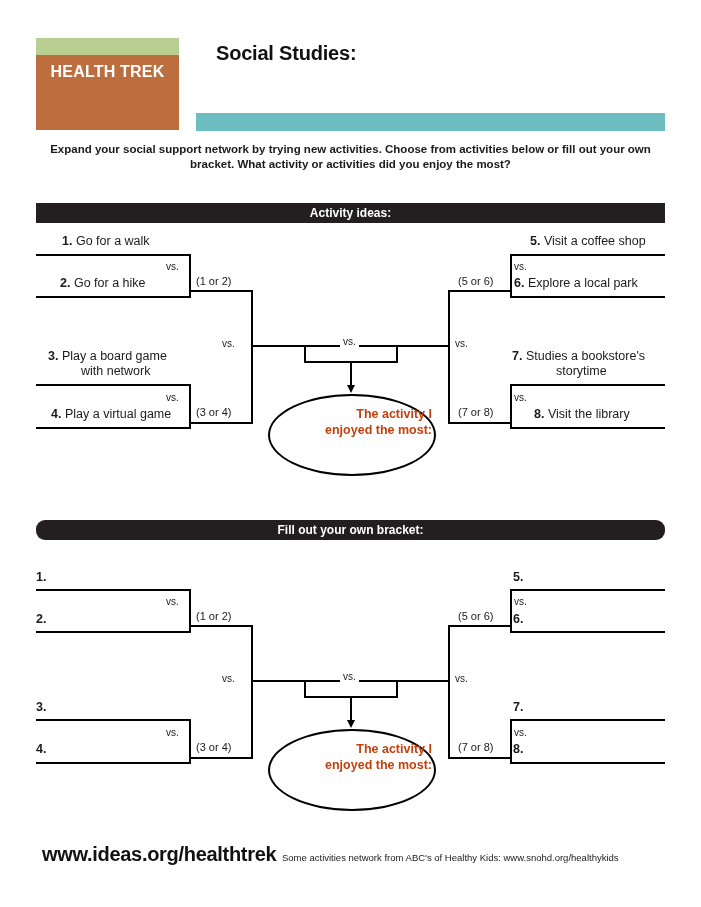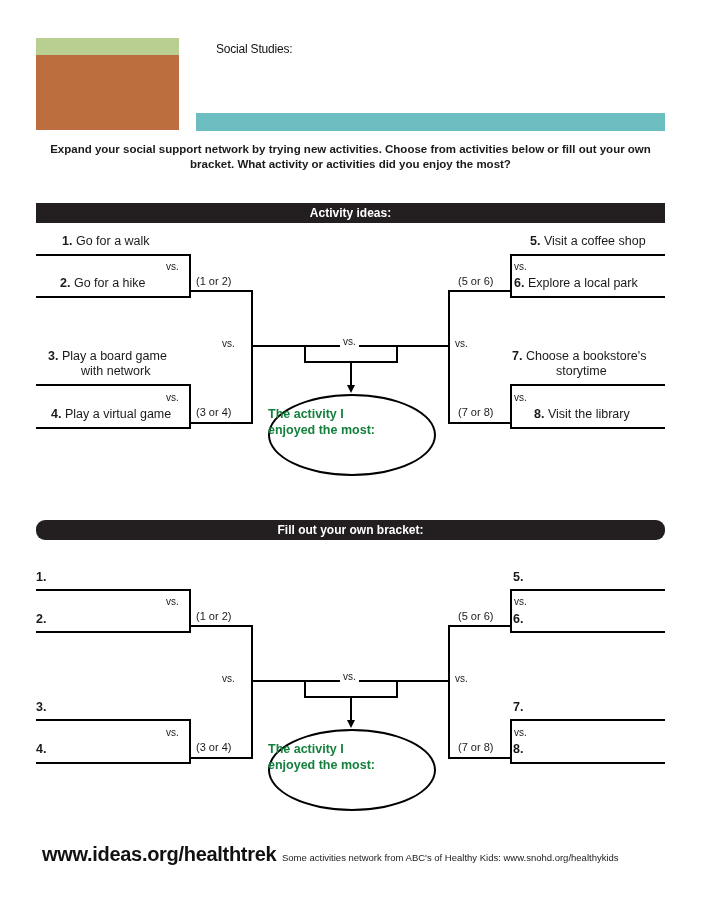--- a/index.html
+++ b/index.html
@@ -35,21 +35,21 @@
     font-size: 16px; font-weight: bold; letter-spacing: .2px;
   }
   .badge-line2 {
     position: absolute; left: 36px; top: 84px; width: 143px;
     text-align: center; color: #ffffff;
     font-size: 22px; font-weight: bold;
   }
 
   .title-line1 {
     position: absolute; left: 216px; top: 42px;
-    font-size: 12px; font-weight: normal; color: #111111;
+    font-size: 20px; font-weight: bold; color: #111111;
     letter-spacing: -.2px;
   }
   .title-line2 {
     position: absolute; left: 216px; top: 79px;
     font-size: 20px; font-weight: bold; color: #111111;
     letter-spacing: -.2px;
   }
   .teal-bar {
     position: absolute; left: 196px; top: 113px;
     width: 469px; height: 18px;
@@ -109,23 +109,23 @@
 
   
   .oval {
     position: absolute;
     border: 2.5px solid #000000;
     border-radius: 50%;
     background: #ffffff;
   }
   .oval-text {
     position: absolute;
-    text-align: left;
+    text-align: right;
     font-size: 12.5px; font-weight: bold; line-height: 16px;
-    color: #15803d;
+    color: #c2410c;
   }
   .arrowhead {
     position: absolute;
     width: 0; height: 0;
     border-left: 4.5px solid transparent;
     border-right: 4.5px solid transparent;
     border-top: 8px solid #000000;
   }
 
   
@@ -138,20 +138,21 @@
     position: absolute; left: 282px; top: 852px;
     font-size: 9.5px; color: #1a1a1a;
   }
 </style>
 </head>
 <body>
 
 <div id="header">
   <div class="badge-green"></div>
   <div class="badge-brown"></div>
+  <div class="badge-line1">HEALTH TREK</div>
   <div class="title-line1">Social Studies:</div>
   <div class="teal-bar"></div>
 </div>
 
 <div class="intro">Expand your social support network by trying new activities. Choose from activities below or fill out your own bracket. What activity or activities did you enjoy the most?</div>
 
 <div class="section-bar" id="bar-1">Activity ideas:</div>
 
 <div class="bracket" id="bracket-1">
 
@@ -199,21 +200,21 @@
   <div class="lbl" style="left:514px; top:48px;">
     <b>6.</b>
     <span>Explore a local park</span>
   </div>
   <div class="ln h2" style="left:510px; top:68px; width:155px;"></div>
   <div class="ln v2" style="left:510px; top:26px; height:44px;"></div>
   <div class="paren" style="left:458px; top:47px;">(5 or 6)</div>
 
   <div class="lbl" style="left:512px; top:121px;">
     <b>7.</b>
-    <span>Choose a bookstore's</span>
+    <span>Studies a bookstore's</span>
   </div>
   <div class="lbl" style="left:556px; top:136px;">storytime</div>
   <div class="ln h2" style="left:510px; top:156px; width:155px;"></div>
   <div class="vs" style="left:514px; top:164px;">vs.</div>
   <div class="lbl" style="left:534px; top:179px;">
     <b>8.</b>
     <span>Visit the library</span>
   </div>
   <div class="ln h2" style="left:510px; top:199px; width:155px;"></div>
   <div class="ln v2" style="left:510px; top:156px; height:45px;"></div>

